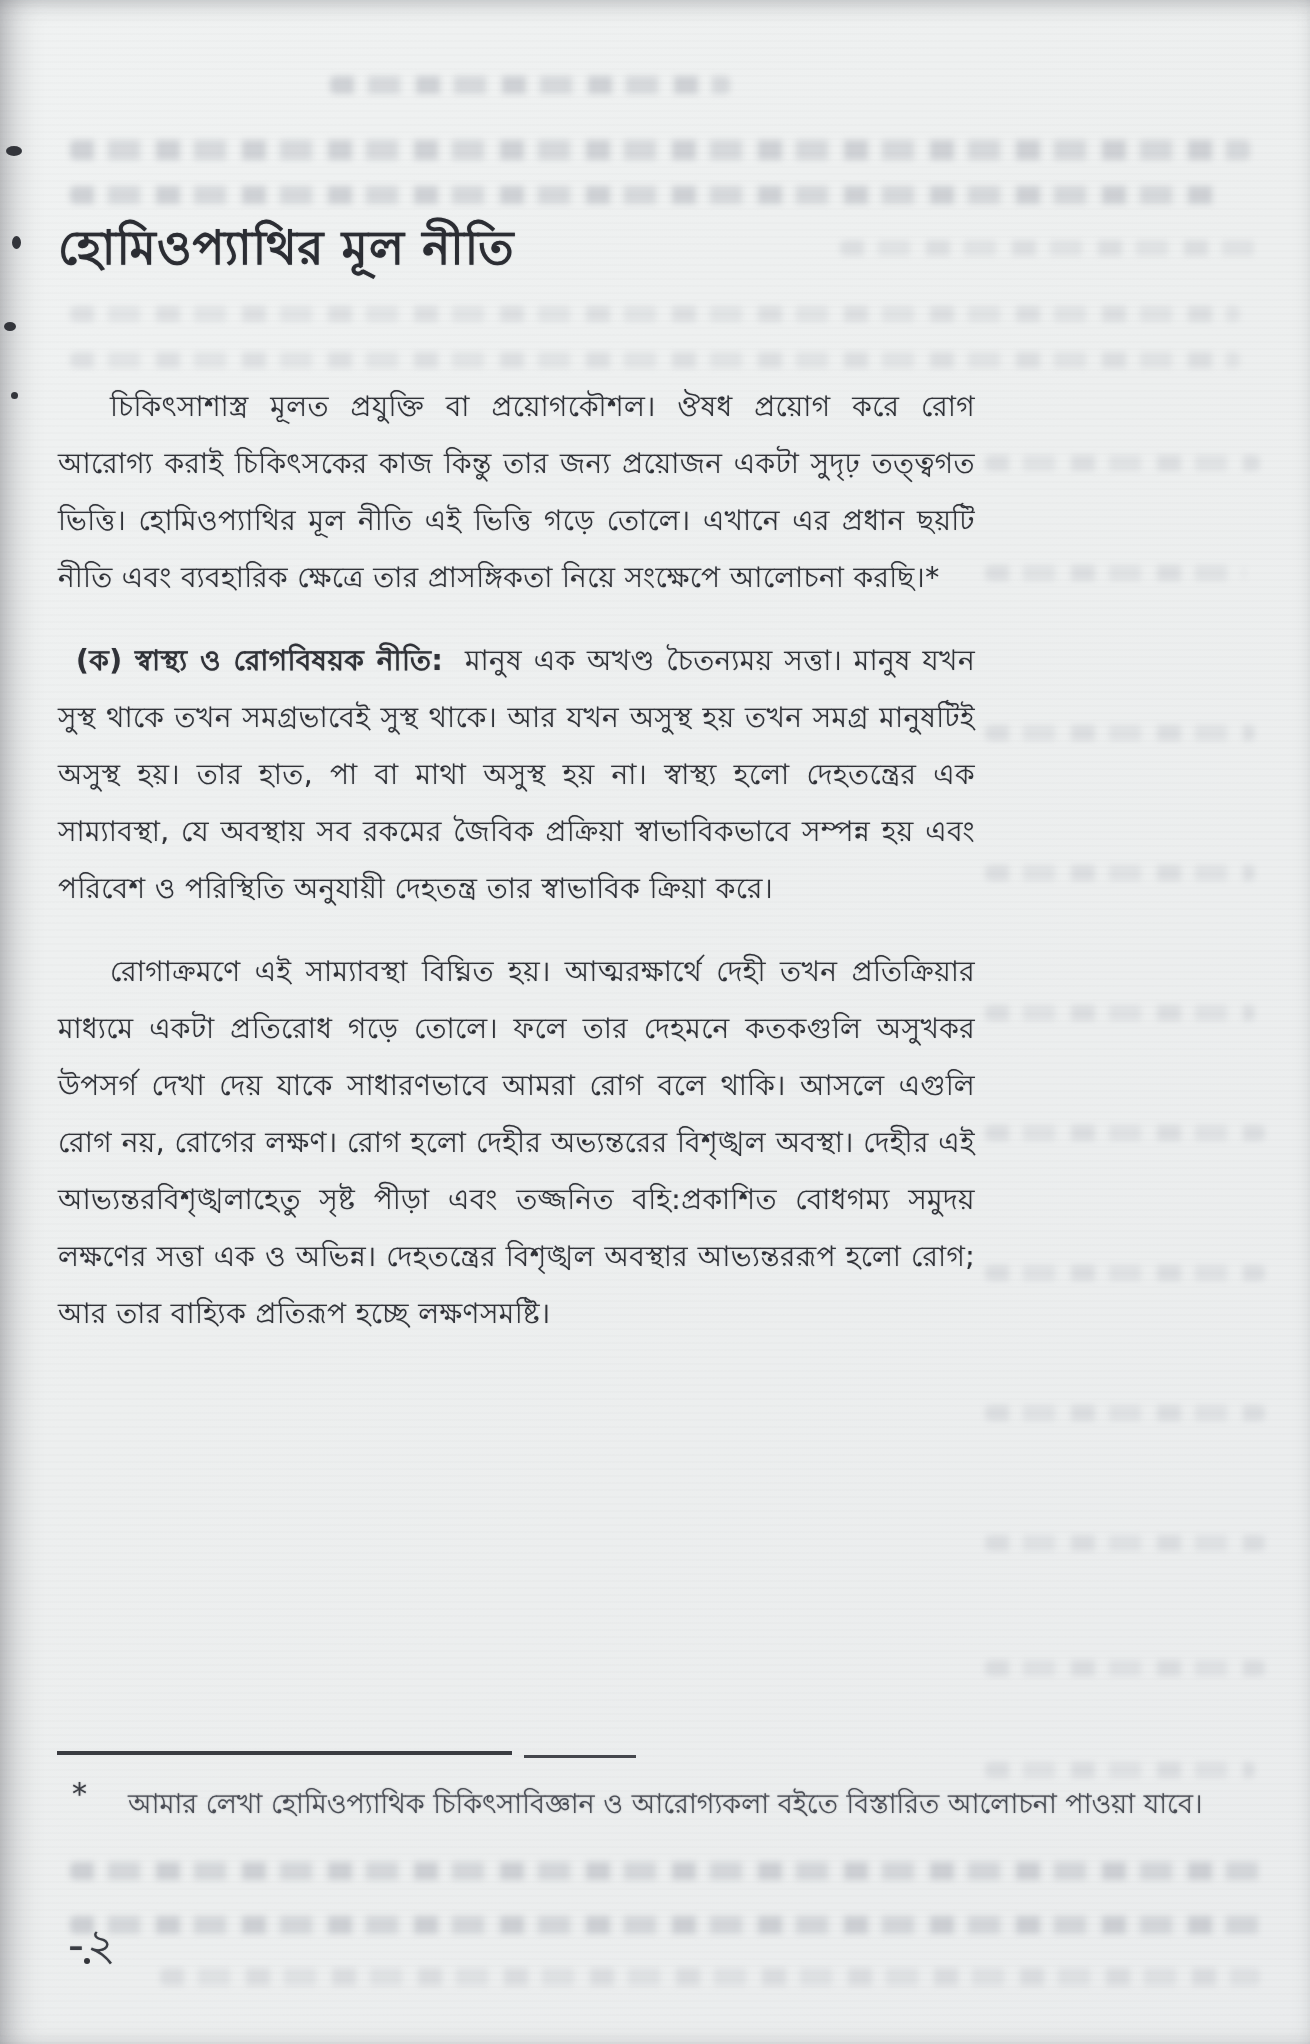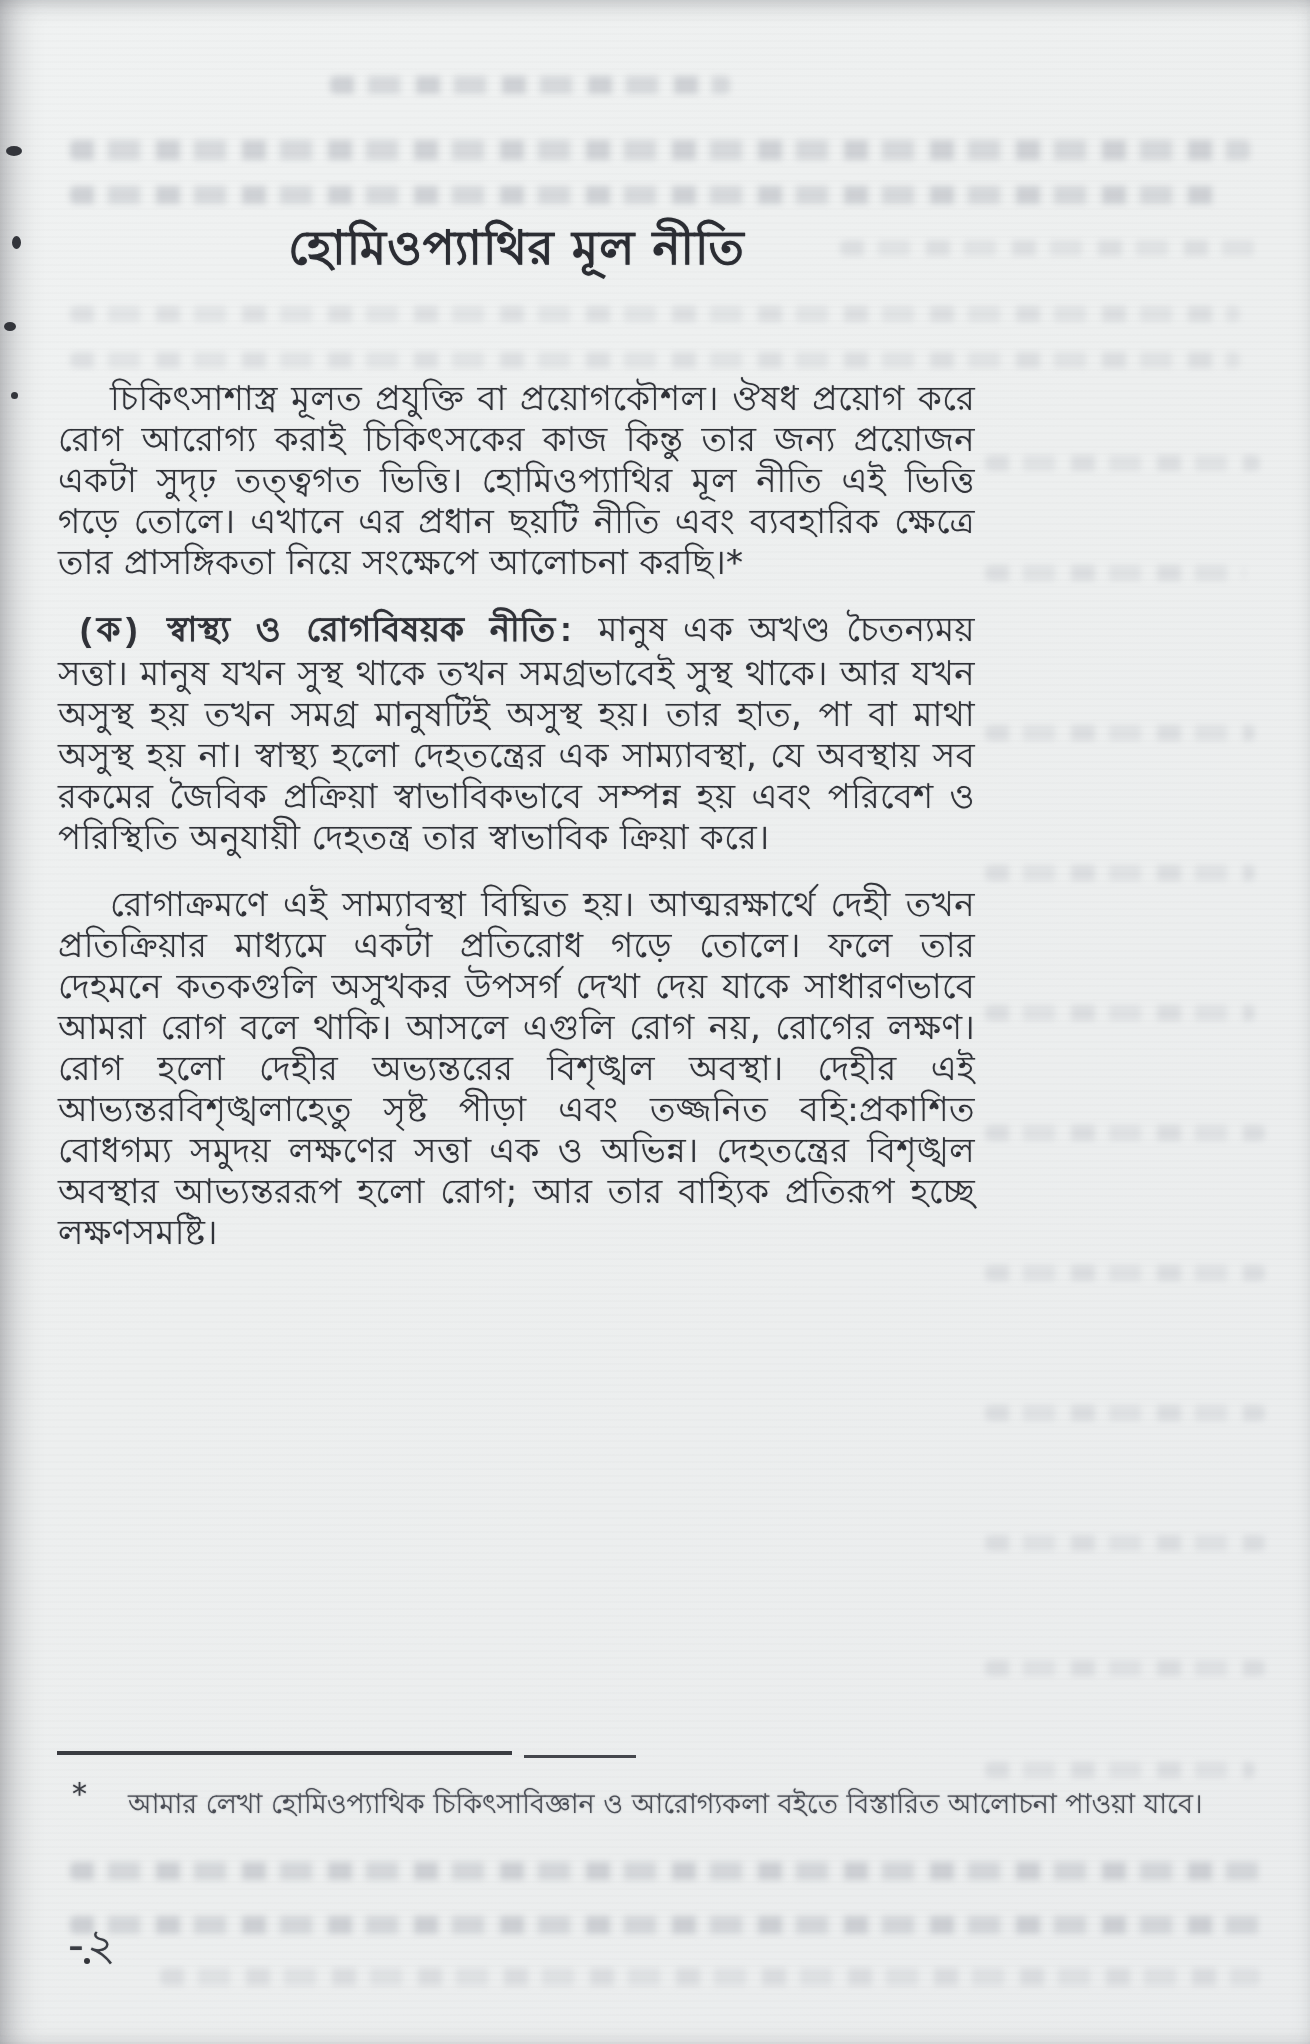--- a/index.html
+++ b/index.html
@@ -29,39 +29,39 @@
       inset 0 14px 26px -18px rgba(70,72,80,0.35),
       inset -10px 0 30px -22px rgba(70,72,80,0.22),
       inset 0 -8px 26px -22px rgba(70,72,80,0.18);
   }
   .content {
     position:absolute; left:58px; top:0; width:917px;
     z-index:3;
   }
   .title {
     margin:212px 0 0 0;
-    text-align:center;
+    text-align:left;
     font-size:47px;
     font-weight:700;
     letter-spacing:1px;
     color:#2b2d33;
     text-shadow:0 0 1px rgba(45,47,55,0.55);
   }
   .para {
     margin:0 0 26px 0;
-    font-size:34px;
-    line-height:41px;
+    font-size:28px;
+    line-height:57px;
     text-align:justify;
     letter-spacing:0.4px;
     text-shadow:0 0 1px rgba(48,50,58,0.45);
   }
   .para.first { margin-top:88px; }
   .para.indent { text-indent:52px; }
   .para.indent-small { text-indent:18px; }
-  .para .lead { font-weight:700; margin-right:22px;font-family:Liberation Mono, monospace; }
+  .para .lead { font-weight:700; margin-right:22px; }
   .fn-rule-long {
     position:absolute; left:57px; top:1751px;
     width:455px; height:4px; background:#3a3c41; z-index:3;
   }
   .fn-rule-short {
     position:absolute; left:524px; top:1755px;
     width:112px; height:3px; background:#45474d; z-index:3;
   }
   .footnote {
     position:absolute; left:70px; top:1778px; width:1170px;

